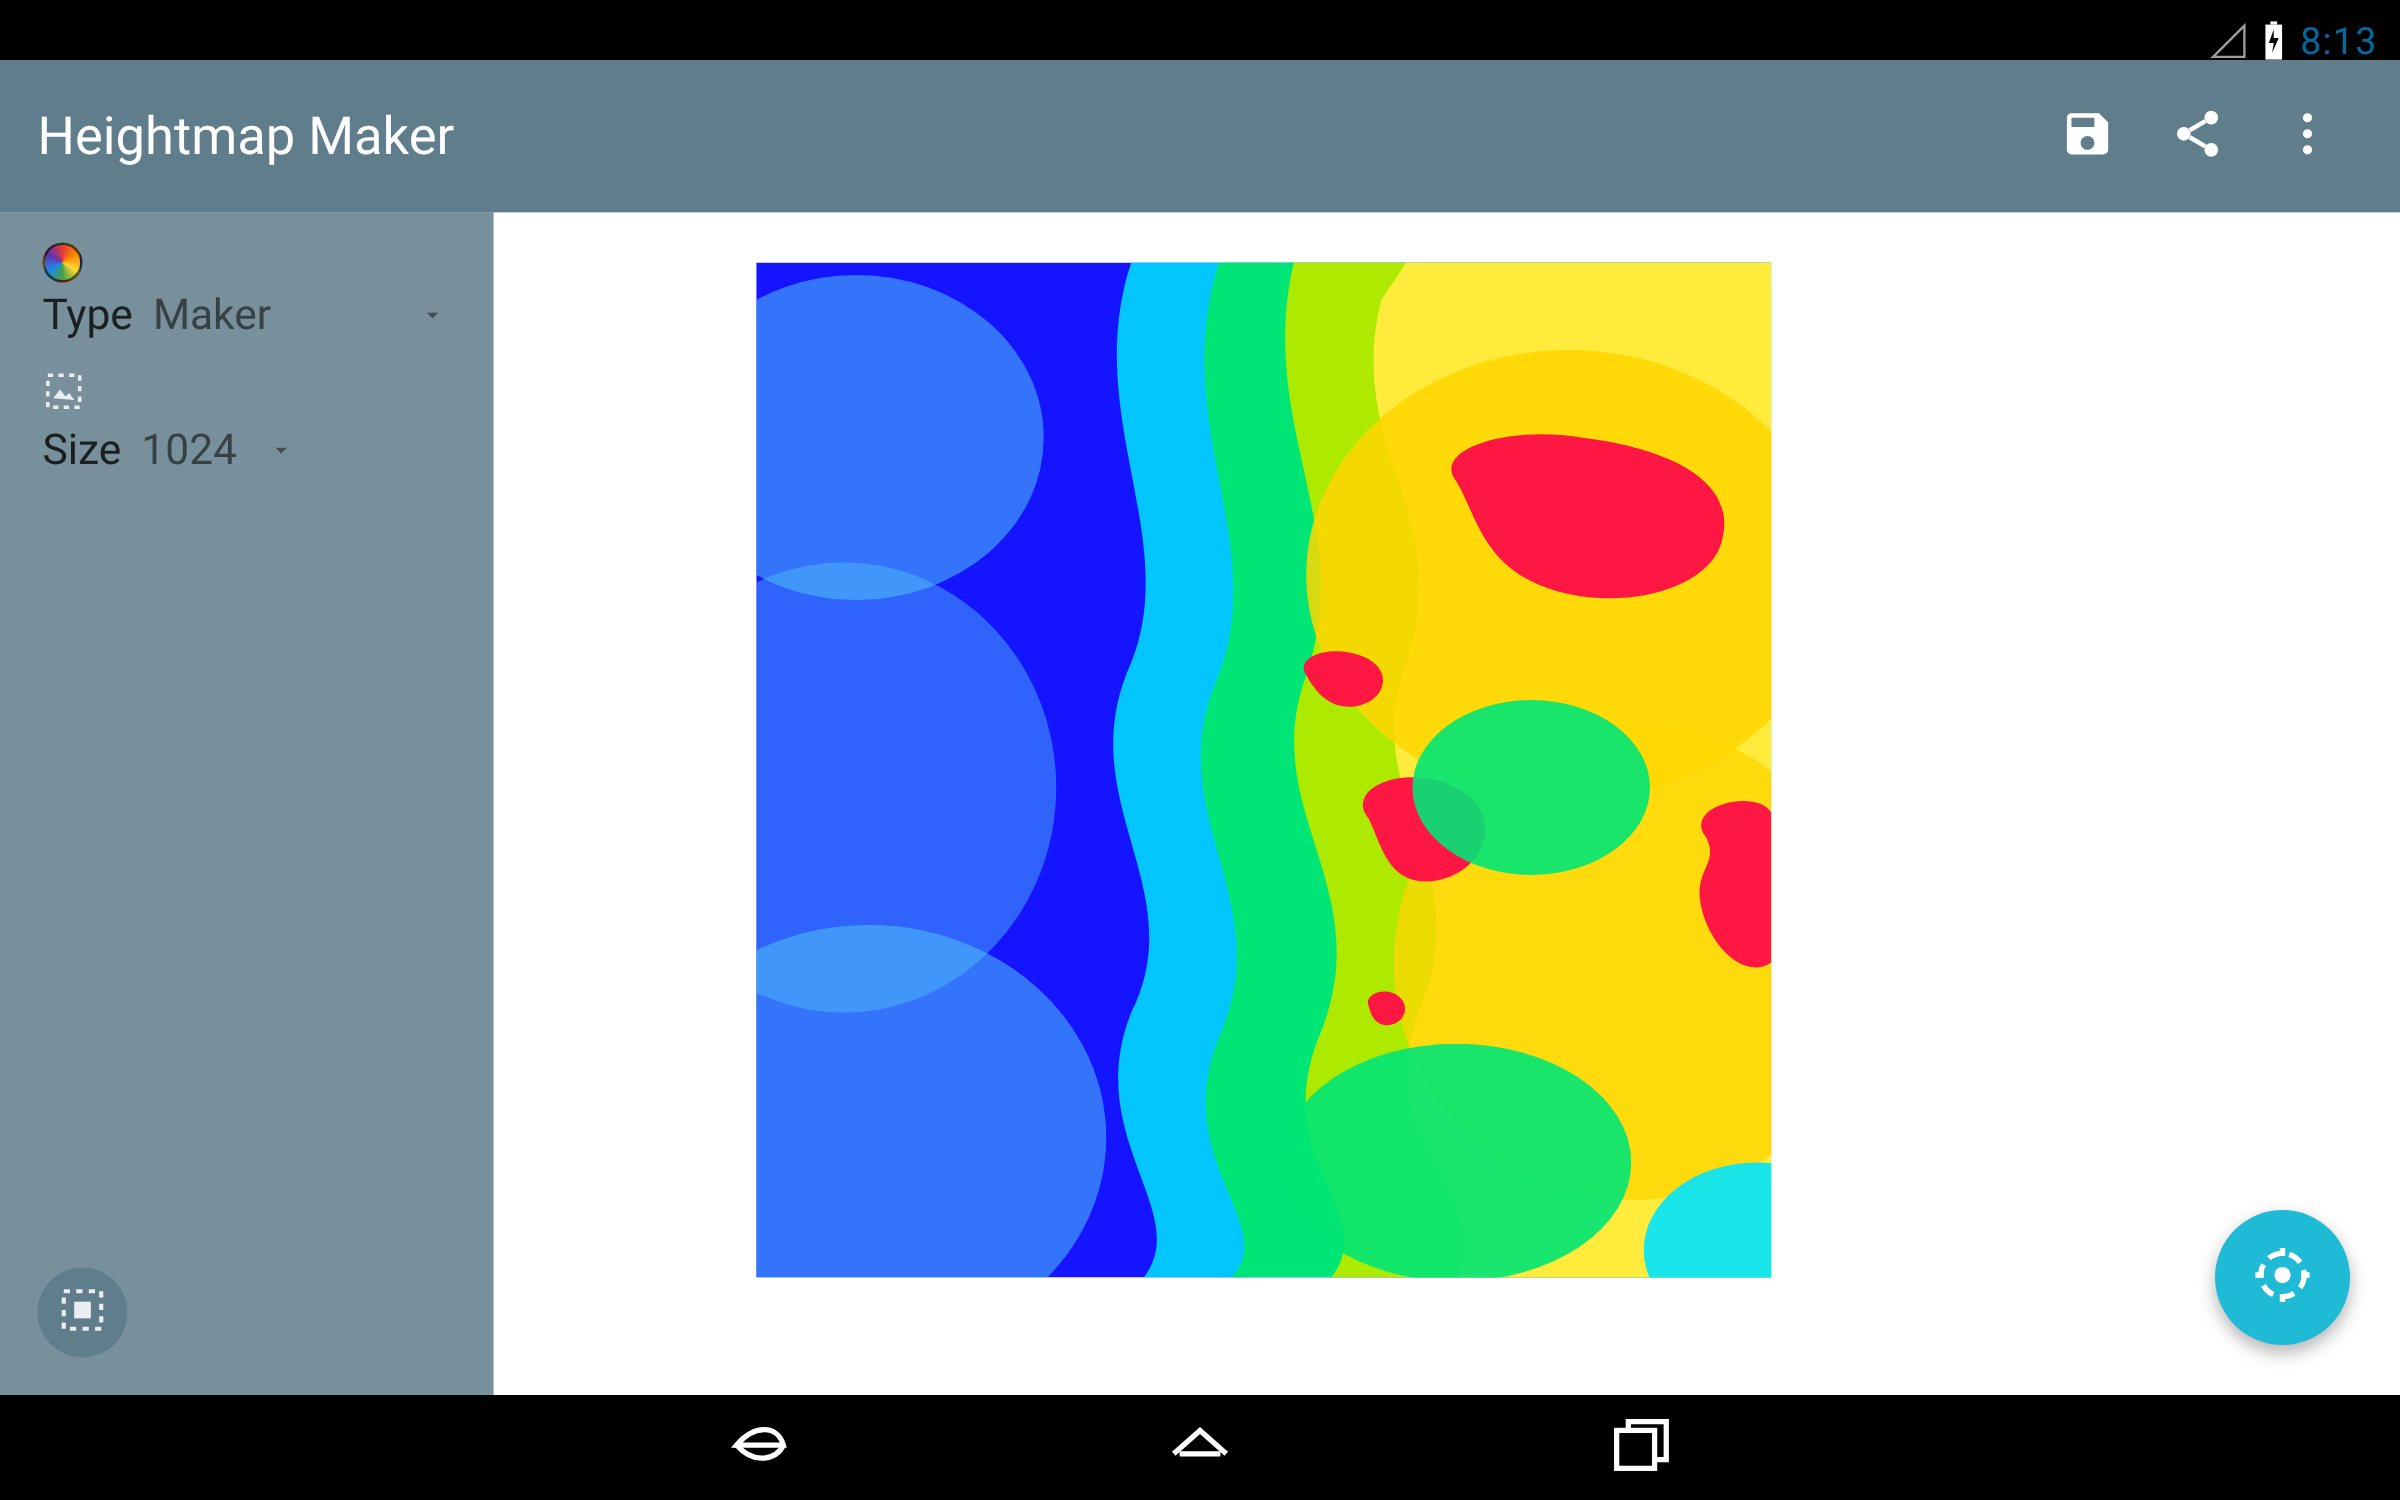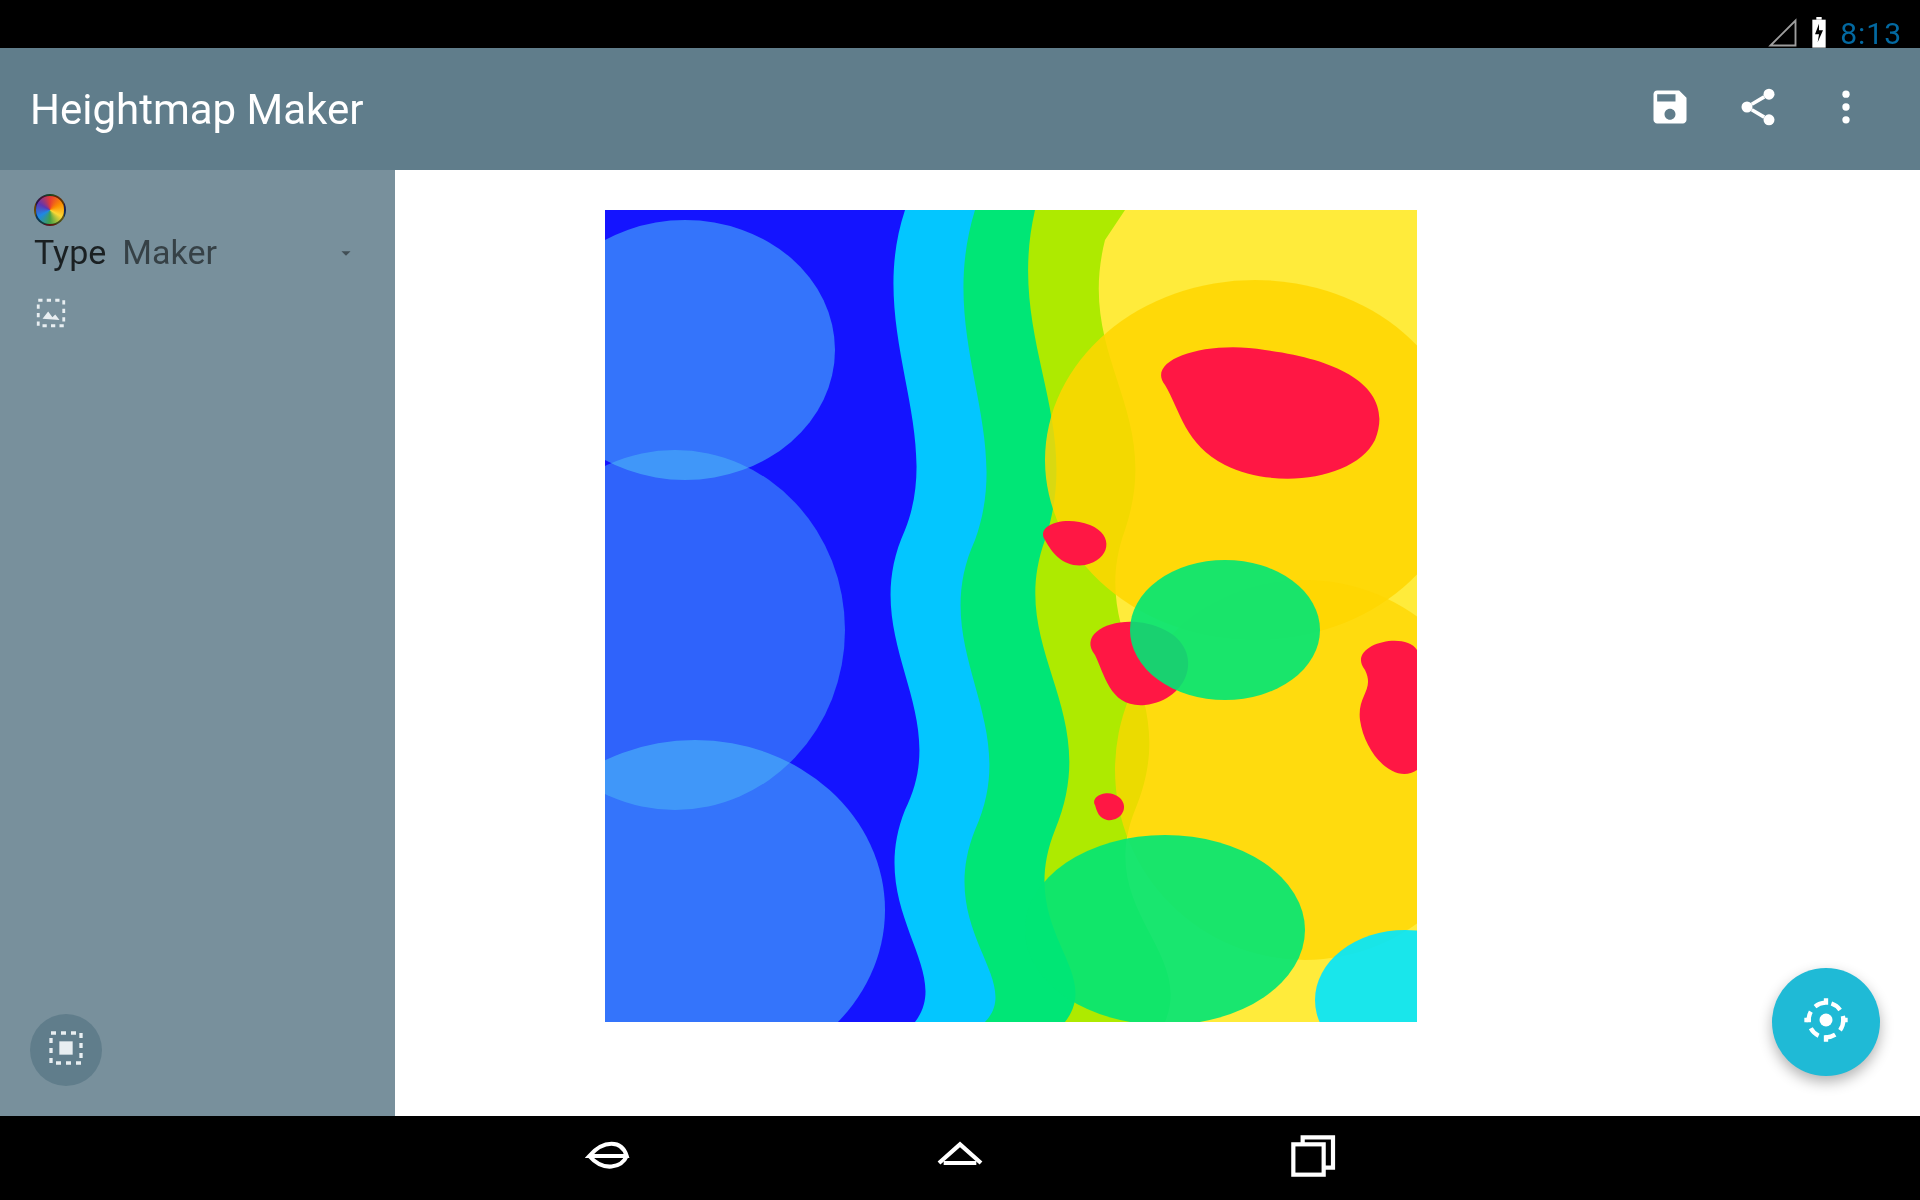--- a/index.html
+++ b/index.html
@@ -144,20 +144,29 @@
       </div>
     </div>
 
     <div class="side-row">
       <div class="side-icon">
         <svg width="34" height="34" viewBox="0 0 24 24" fill="none" stroke="#e8eef1" stroke-width="2">
           <rect x="3" y="3" width="18" height="18" stroke-dasharray="3 3"></rect>
           <path d="M6 16 l4-5 3 4 2-2 3 4" stroke="#e8eef1" fill="#e8eef1" stroke-width="0"></path>
         </svg>
       </div>
+      <div class="side-line">
+        <span class="side-label">Size</span>
+        <span class="side-value">1024</span>
+        <span class="dropdown-arrow-inline">
+          <svg width="22" height="22" viewBox="0 0 24 24" fill="currentColor">
+              <path d="M7 10l5 5 5-5z"></path>
+            </svg>
+        </span>
+      </div>
     </div>
 
     <div class="sidebar-fab">
       <span>
         <svg width="40" height="40" viewBox="0 0 24 24" fill="none" stroke="#e8eef1" stroke-width="2">
           <rect x="3" y="3" width="18" height="18" stroke-dasharray="3 3"></rect>
           <rect x="8" y="8" width="8" height="8" fill="#e8eef1" stroke="none"></rect>
         </svg>
       </span>
     </div>

